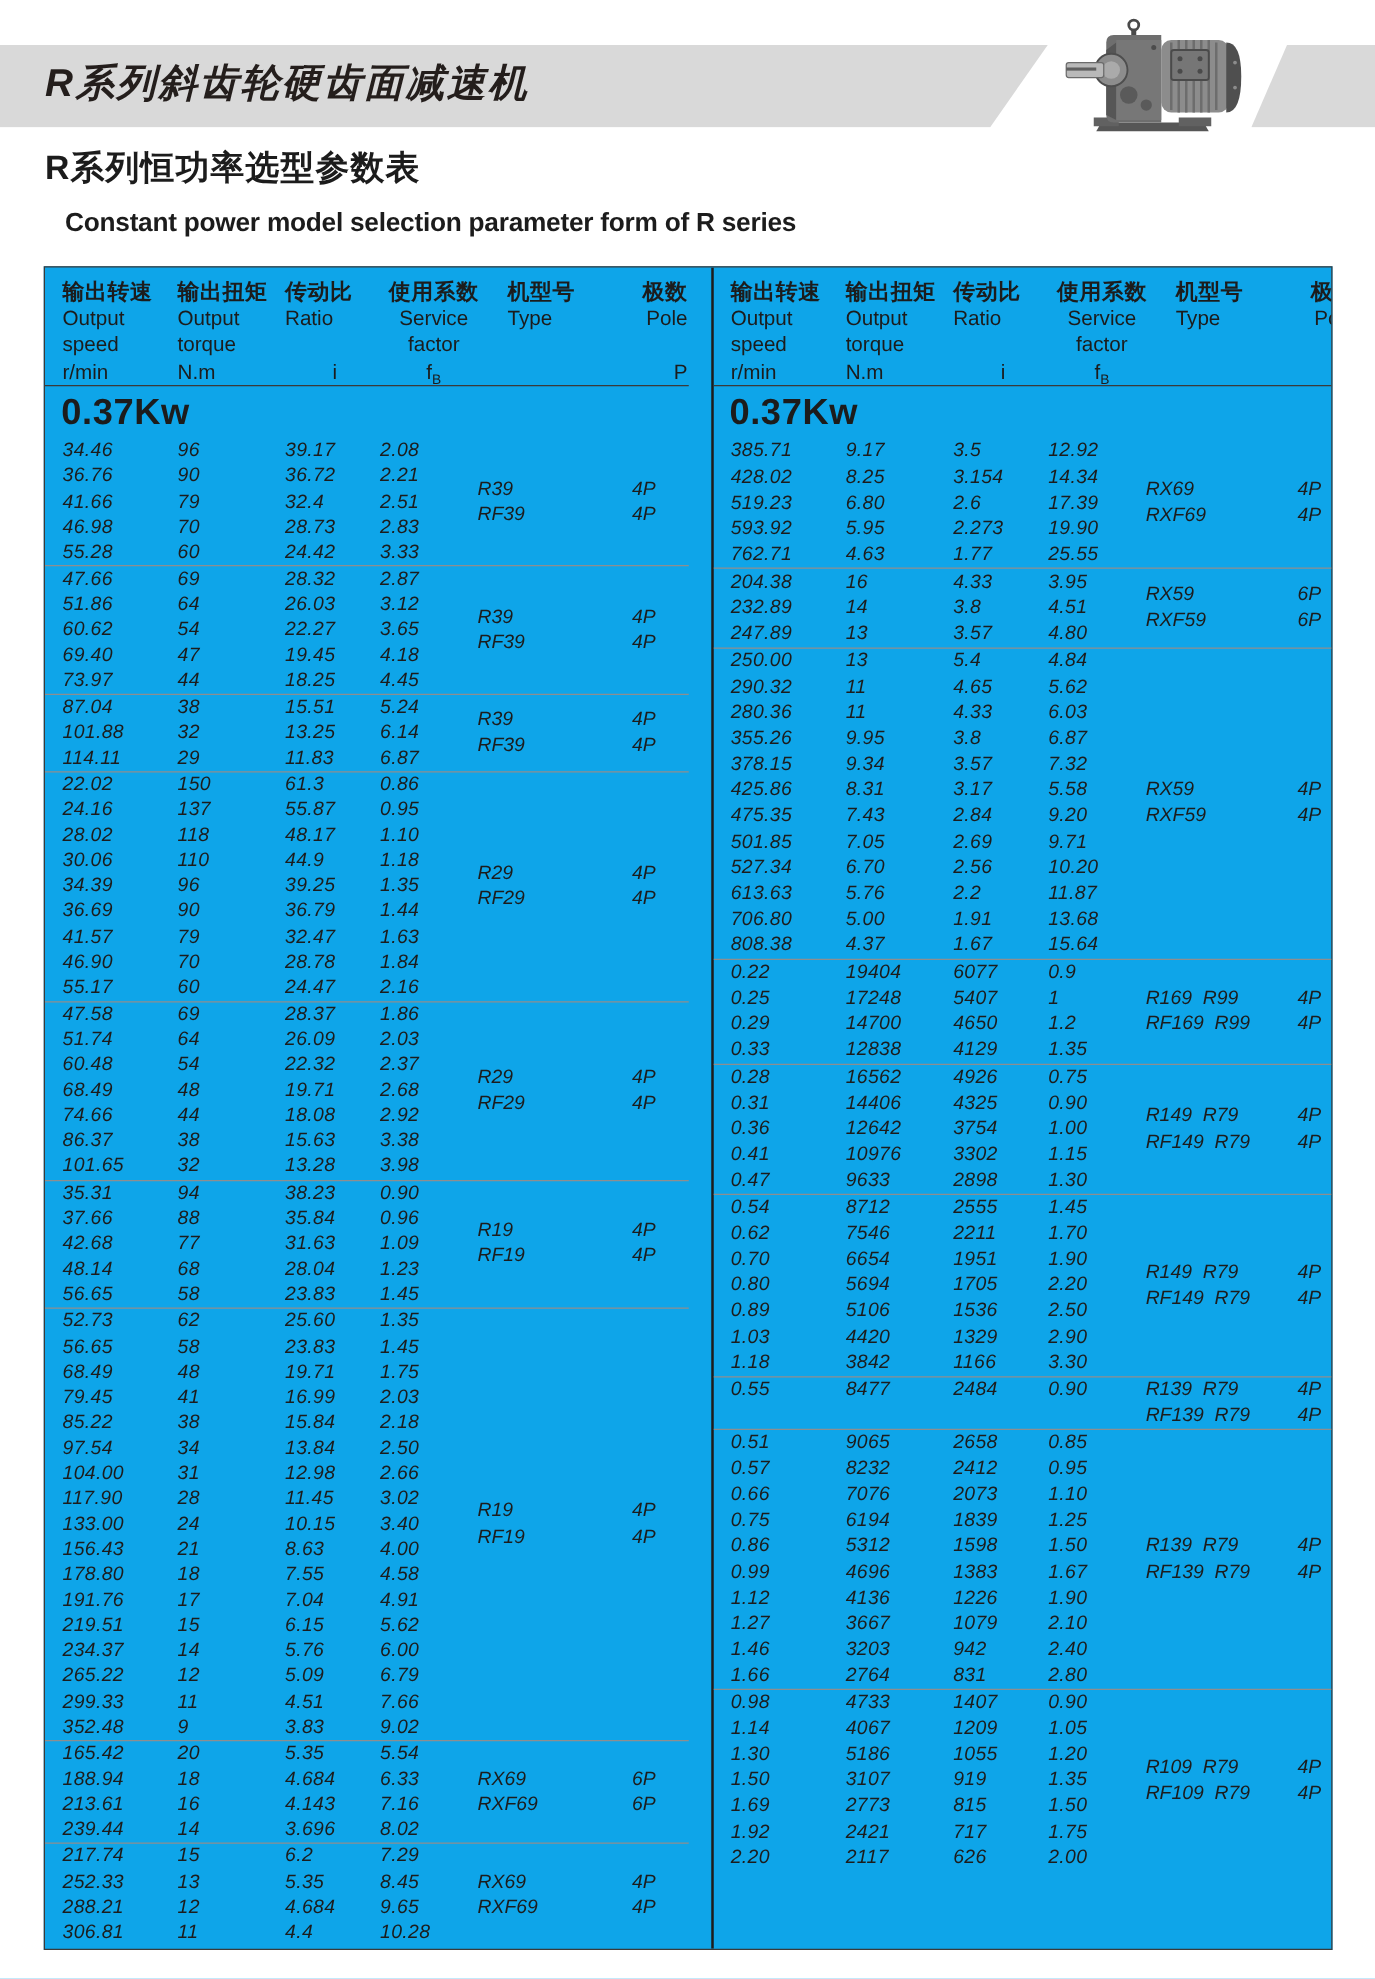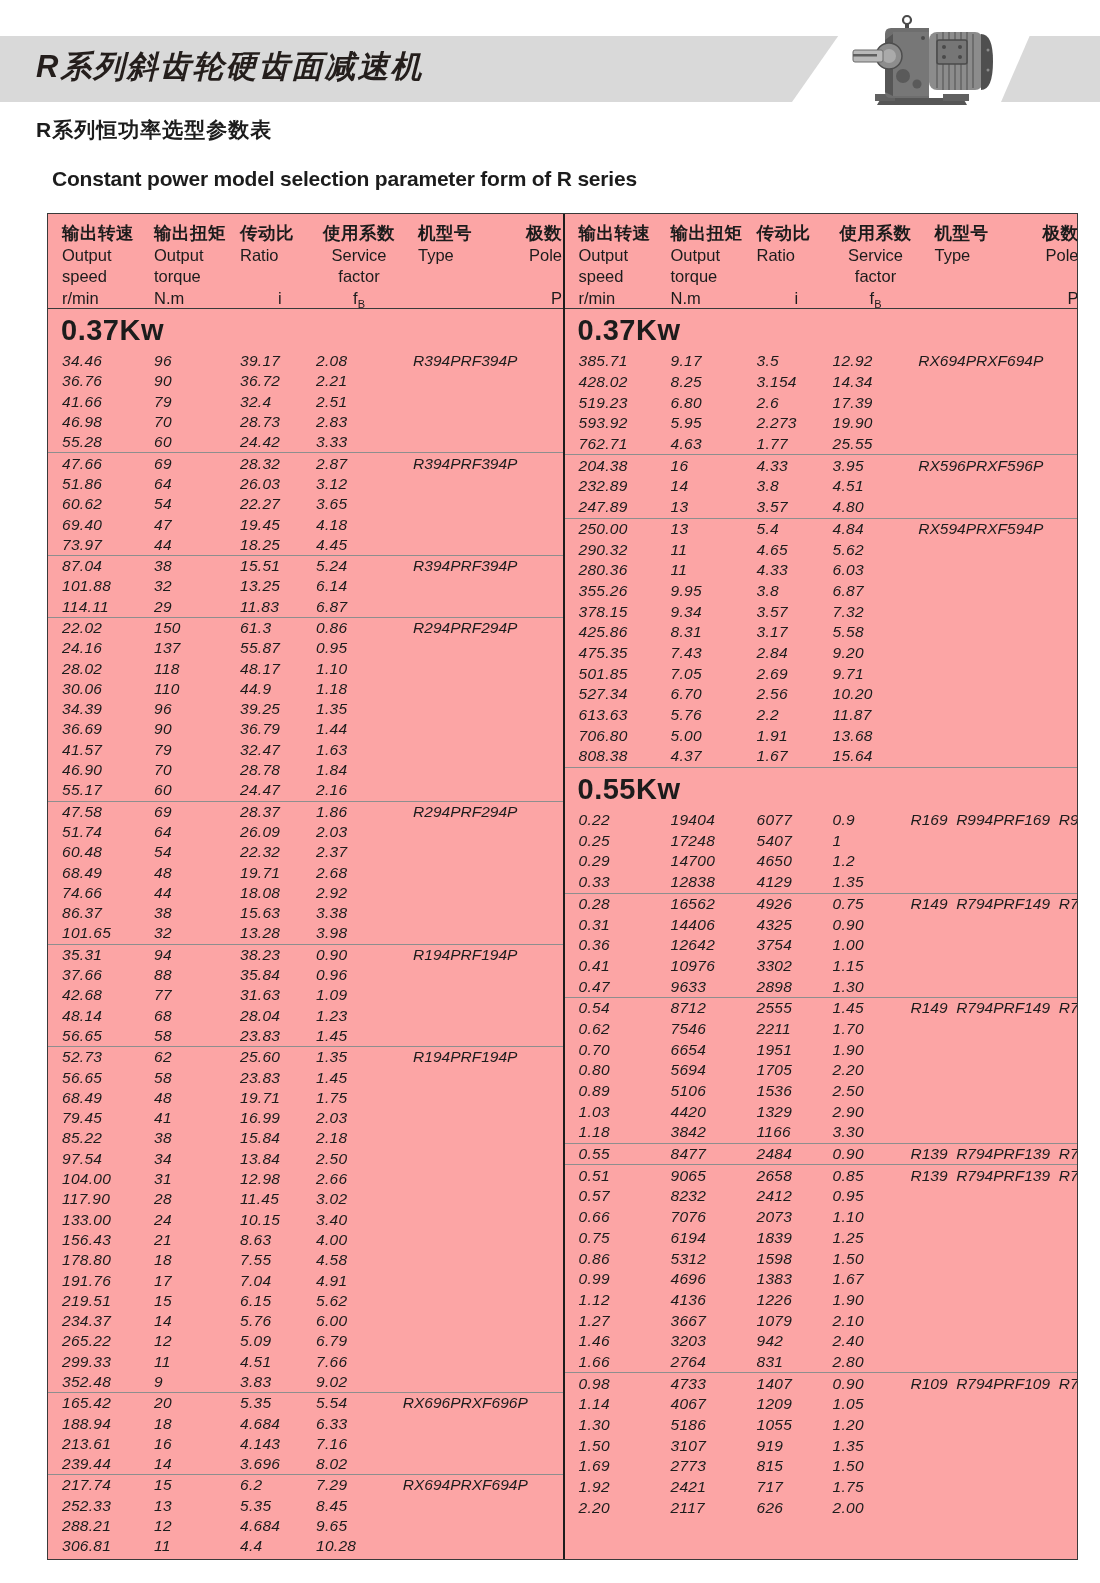--- a/index.html
+++ b/index.html
@@ -16,28 +16,28 @@
   .band-right { position:absolute; inset:0; background:#d9d9d9;
     clip-path:polygon(93.6% 0, 100% 0, 100% 100%, 91% 100%); }
   .band-title {
     position:absolute; left:36px; top:46px; margin:0;
     font-size:31px; font-weight:bold; font-style:italic;
     letter-spacing:2px; color:#241e1c; white-space:nowrap;
   }
   .motor-wrap { position:absolute; left:845px; top:10px; width:158px; height:98px; }
   
   .subtitle-cn { position:absolute; left:36px; top:116px; margin:0;
-    font-size:21px; font-weight:bold; letter-spacing:1px; }
+    font-size:27px; font-weight:bold; letter-spacing:1px; }
   .subtitle-en { position:absolute; left:36px; top:151px; margin:16px;
     font-size:21px; font-weight:bold; letter-spacing:-0.2px; }
   
   .table-wrap {
-    position:absolute; left:47px; top:213px; width:1031px; height:1347px;
+    position:absolute; left:35px; top:213px; width:1031px; height:1347px;
     border:1.5px solid #3a3a3a; box-sizing:border-box;
-    display:flex; overflow:hidden; background:#fca5a5;
+    display:flex; overflow:hidden; background:#0ea5e9;gap:18px;
   }
   .half { width:50%; height:100%; box-sizing:border-box; }
   #half-left  { --rh:20.3px; }
   #half-right { --rh:20.7px; border-left:2px solid #1d1d1d; }
 
   .col-headers {
     display:grid; grid-template-columns:92px 86px 76px 86px 1fr 90px;
     padding:9px 26px 0 14px; height:95px; box-sizing:border-box;
     border-bottom:1.5px solid #3a3a3a; align-content:start;
   }
@@ -56,21 +56,21 @@
   }
   .group { display:flex; border-bottom:1px solid #8e8e8e;font-style:italic; }
   .section:last-child .group:last-child { border-bottom:none; }
   .rows { flex:0 0 330px; box-sizing:border-box; padding-left:14px; }
   .row {
     display:grid; grid-template-columns:92px 86px 76px 1fr;
     height:var(--rh); align-items:center;
   }
   .cell { font-size:15.5px; letter-spacing:0.3px; white-space:nowrap; }
   .types {
-    flex:1; display:flex; flex-direction:row; justify-content:center;
+    flex:1; display:flex; flex-direction:column; justify-content:center;
     padding:0 26px 0 16px; box-sizing:border-box;
   }
   .type-line {
     display:flex; justify-content:space-between; align-items:center;
     height:var(--rh); font-size:15.5px; white-space:pre;
   }
 </style>
 </head>
 <body>
 
@@ -776,21 +776,20 @@
               <span class="cell">15.64</span>
             </div>
           </div>
           <div class="types">
             <div class="type-line"><span class="type-label">RX59</span><span class="pole">4P</span></div>
             <div class="type-line"><span class="type-label">RXF59</span><span class="pole">4P</span></div>
           </div>
         </div>
       </div>
       <div class="section">
-        <div class="power-label">0.55Kw</div>
         <div class="group">
           <div class="rows">
             <div class="row">
               <span class="cell">0.22</span>
               <span class="cell">19404</span>
               <span class="cell">6077</span>
               <span class="cell">0.9</span>
             </div>
             <div class="row">
               <span class="cell">0.25</span>

